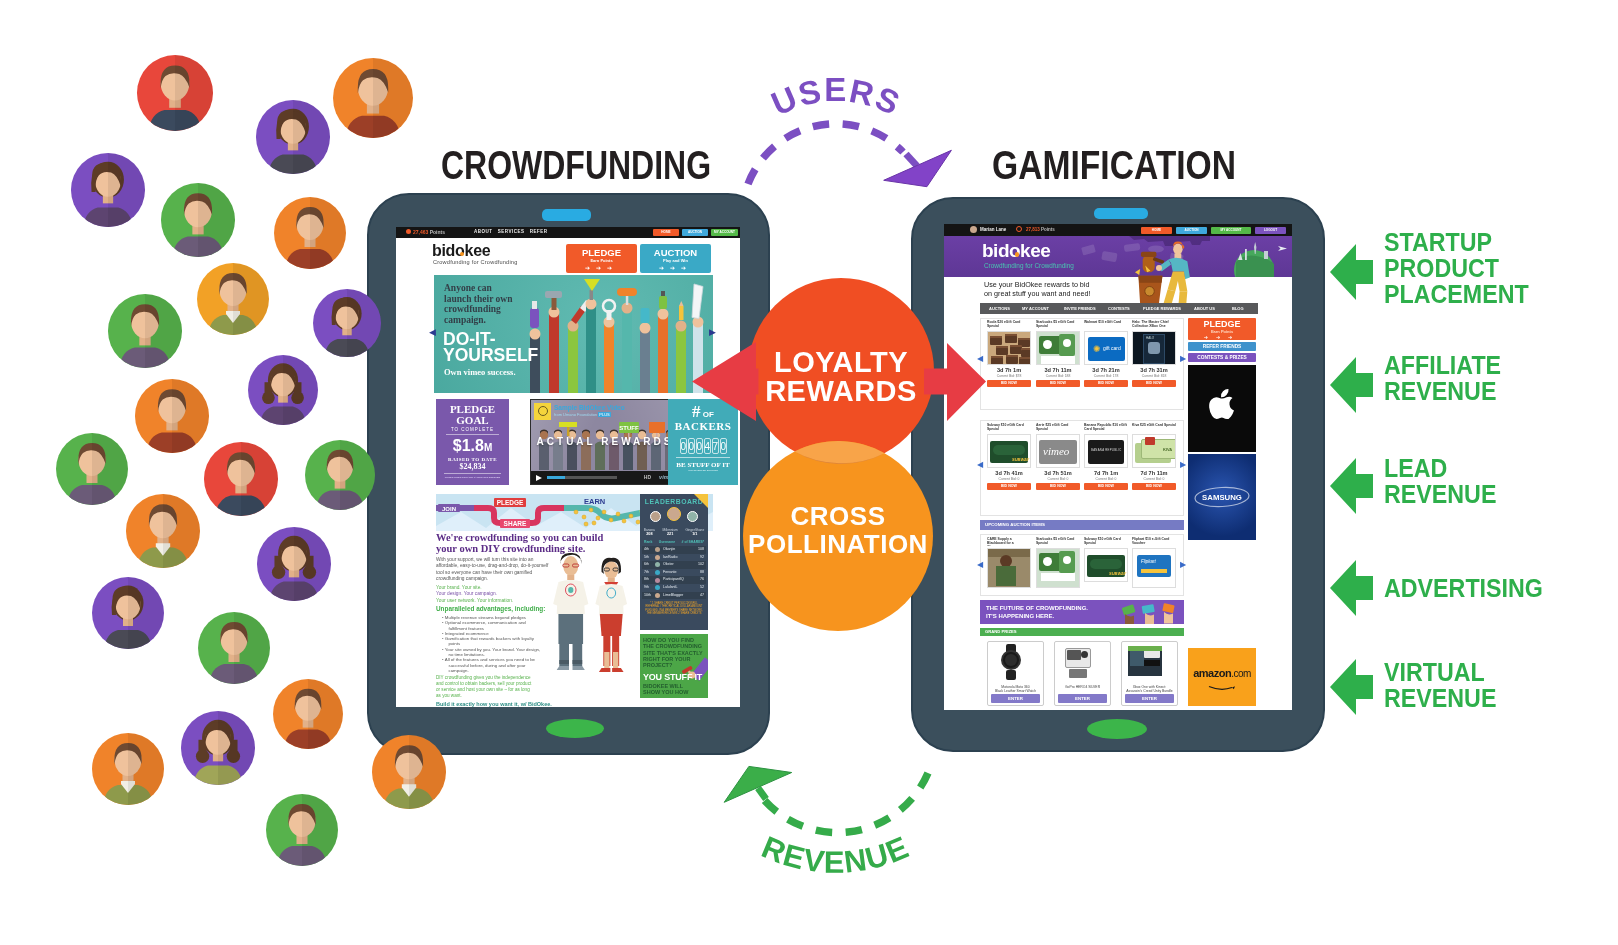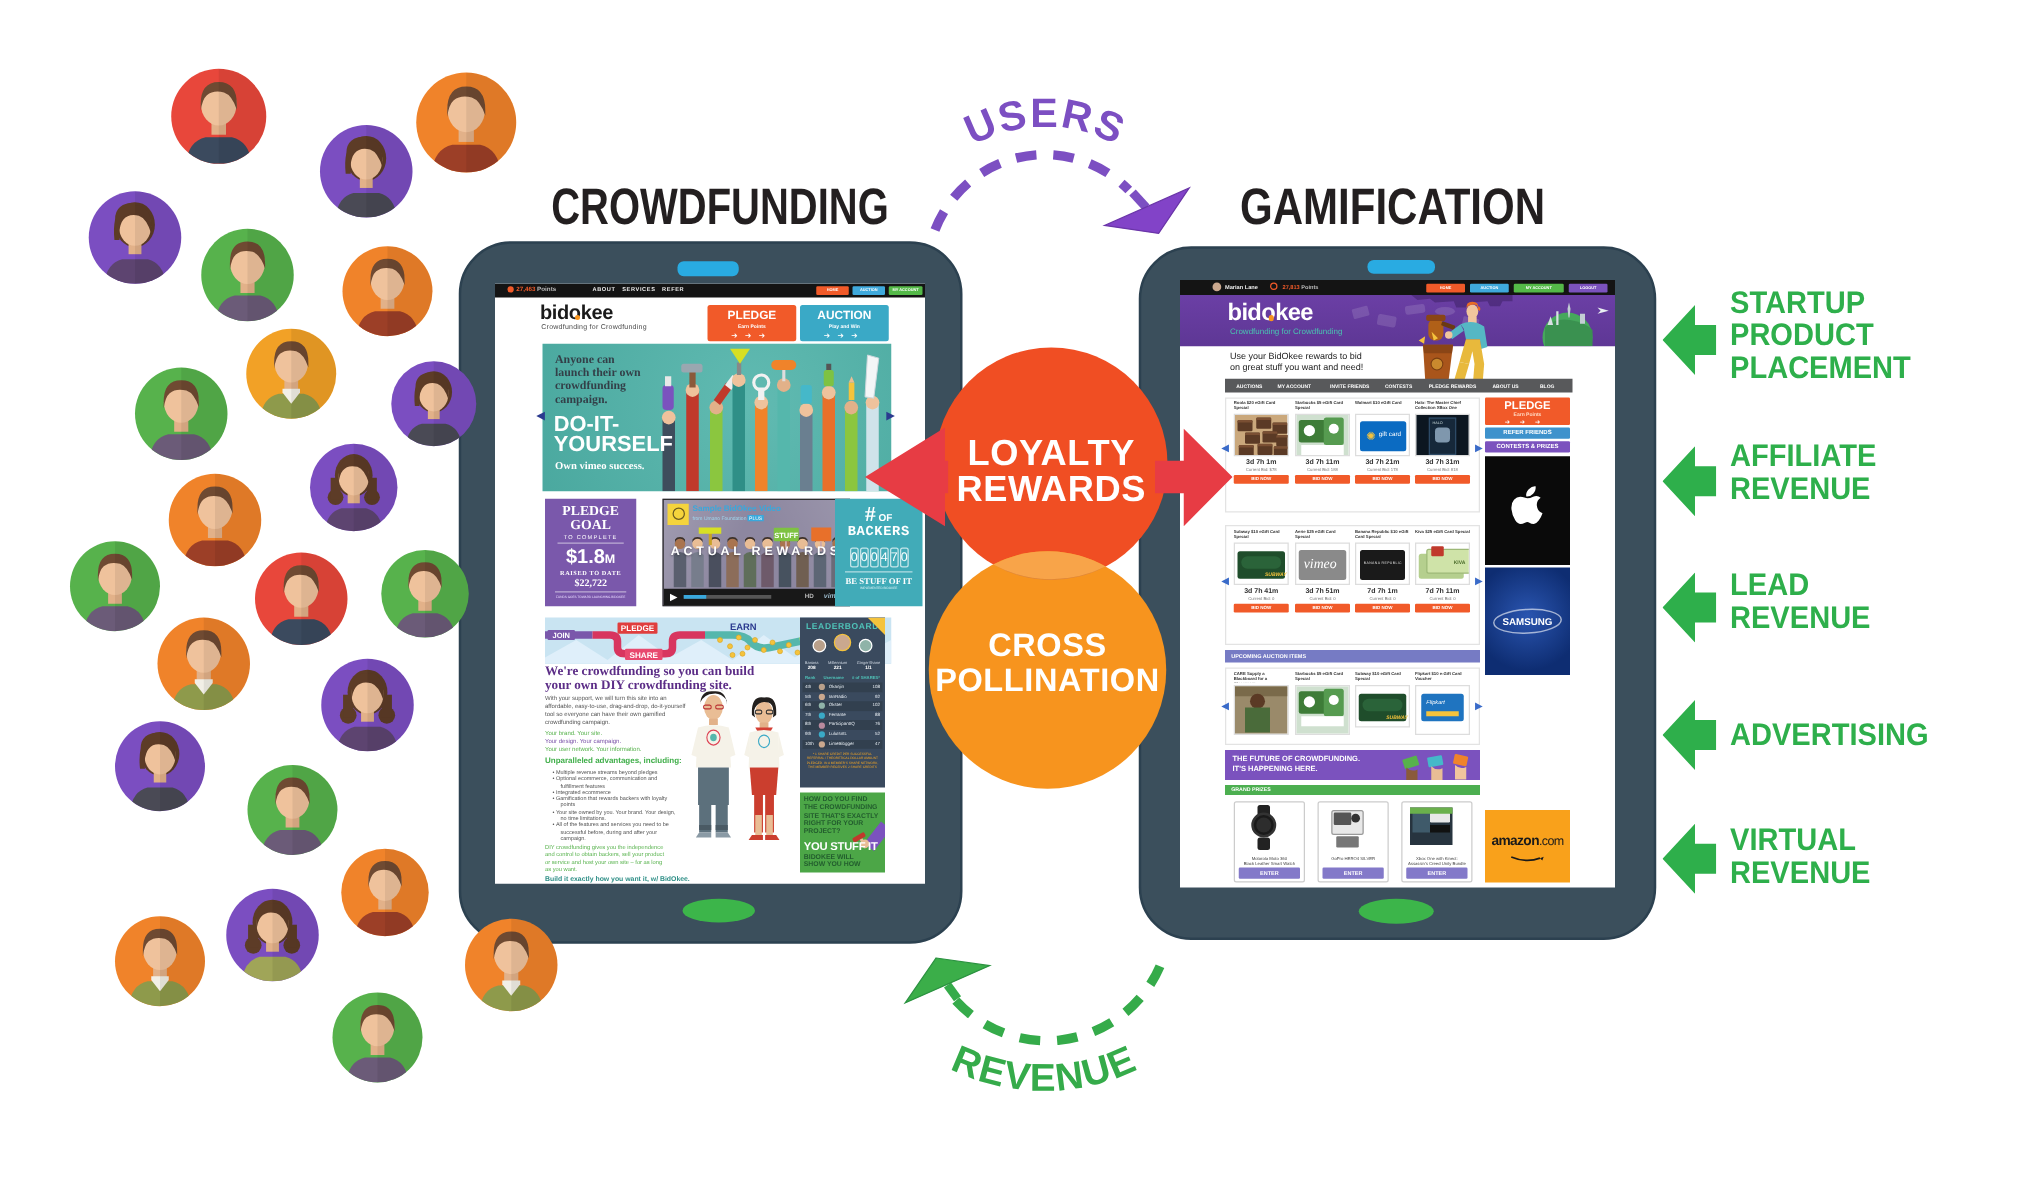--- a/index.html
+++ b/index.html
@@ -85,21 +85,21 @@
 <div style="position:absolute;left:10px;top:92px;font-family:'Liberation Serif',serif;font-weight:bold;font-size:8.5px;color:#fff">Own vimeo success.</div>
 </div>
 <div style="position:absolute;left:33px;top:100px;font-size:9px;color:#2b3a8f">◀</div>
 <div style="position:absolute;left:313px;top:100px;font-size:9px;color:#2b3a8f">▶</div>
 <div style="position:absolute;left:40px;top:172px;width:73px;height:86px;background:#7a58ab;color:#fff;text-align:center">
 <div style="font-weight:bold;font-size:11px;line-height:11px;margin-top:5px;font-family:'Liberation Serif',serif">PLEDGE<br>GOAL</div>
 <div style="font-size:4.5px;letter-spacing:1px;margin-top:1px">TO COMPLETE</div>
 <div style="margin:2px 10px;border-top:1px solid rgba(255,255,255,.5)"></div>
 <div style="font-weight:bold;font-size:16px">$1.8<span style="font-size:10px">M</span></div>
 <div style="font-size:5px;font-weight:bold;letter-spacing:.5px;margin-top:2px;font-family:'Liberation Serif',serif">RAISED TO DATE</div>
-<div style="font-size:8px;font-weight:bold;font-family:'Liberation Serif',serif">$22,722</div>
+<div style="font-size:8px;font-weight:bold;font-family:'Liberation Serif',serif">$24,834</div>
 <div style="margin:2px 8px;border-top:1px solid rgba(255,255,255,.5)"></div>
 <div style="font-size:2.5px;color:#e8d9ff">FUNDS GOES TOWARD LAUNCHING BIDOKEE</div>
 </div>
 <div style="position:absolute;left:134px;top:172px;width:150px;height:86px;background:#8d87a0;border:1px solid #2d2d2d;overflow:hidden">
 <div style="position:absolute;left:0;top:0;width:100%;height:100%;background:linear-gradient(115deg, rgba(255,255,255,.18) 0%, rgba(255,255,255,0) 40%),linear-gradient(245deg, rgba(255,255,255,.12) 0%, rgba(255,255,255,0) 40%)"></div>
 <div style="position:absolute;left:3px;top:3px;width:17px;height:17px;background:#f5d43c"></div>
 <div style="position:absolute;left:6.5px;top:5.5px;width:10px;height:10px;border:1px solid #6b5b20;border-radius:50%"></div>
 <div style="position:absolute;left:23px;top:4px;font-size:6.5px;font-weight:bold;color:#39a8dc">Sample BidOkee Video</div>
 <div style="position:absolute;left:23px;top:12px;font-size:4px;color:#9fd8f0">from Umano Foundation <span style="background:#39a8dc;color:#fff;padding:0 1px">PLUS</span></div>
 <svg width="150" height="48" viewBox="0 0 150 48" style="position:absolute;left:0;top:22px">
@@ -145,21 +145,21 @@
 <div style="position:absolute;left:0;bottom:0;width:100%;height:13px;background:#181818">
 <span style="position:absolute;left:5px;top:3.5px;width:0;height:0;border-left:6px solid #fff;border-top:3.5px solid transparent;border-bottom:3.5px solid transparent"></span>
 <span style="position:absolute;left:16px;top:5px;width:70px;height:2.5px;background:#555"></span>
           <span style="position:absolute;left:16px;top:5px;width:18px;height:2.5px;background:#39a8dc"></span>
 <span style="position:absolute;right:28px;top:3px;font-size:5px;color:#bbb;font-weight:bold">HD</span>
 <span style="position:absolute;right:4px;top:3px;font-size:5.5px;color:#9ab8c9;font-style:italic;font-weight:bold">vimeo</span>
 </div>
       </div>
 <div style="position:absolute;left:272px;top:172px;width:70px;height:86px;background:#41abb8;color:#fff;text-align:center">
 <div style="margin-top:3px;font-weight:bold"><span style="font-size:17px;font-family:'Liberation Serif',serif">#</span><span style="font-size:8px;font-family:Liberation Sans, sans-serif"> OF</span></div>
-<div style="font-size:11px;font-weight:bold;font-family:Liberation Mono, monospace;letter-spacing:.5px;margin-top:-2px">BACKERS</div>
+<div style="font-size:11px;font-weight:bold;font-family:Liberation Serif, serif;letter-spacing:.5px;margin-top:-2px">BACKERS</div>
 <div style="margin-top:4px"><span style="display:inline-block;width:7px;height:16px;border:0.5px solid rgba(255,255,255,.7);border-radius:2px;font-size:10px;line-height:16px;margin:0 .5px">0</span><span style="display:inline-block;width:7px;height:16px;border:0.5px solid rgba(255,255,255,.7);border-radius:2px;font-size:10px;line-height:16px;margin:0 .5px">0</span><span style="display:inline-block;width:7px;height:16px;border:0.5px solid rgba(255,255,255,.7);border-radius:2px;font-size:10px;line-height:16px;margin:0 .5px">0</span><span style="display:inline-block;width:7px;height:16px;border:0.5px solid rgba(255,255,255,.7);border-radius:2px;font-size:10px;line-height:16px;margin:0 .5px">4</span><span style="display:inline-block;width:7px;height:16px;border:0.5px solid rgba(255,255,255,.7);border-radius:2px;font-size:10px;line-height:16px;margin:0 .5px">7</span><span style="display:inline-block;width:7px;height:16px;border:0.5px solid rgba(255,255,255,.7);border-radius:2px;font-size:10px;line-height:16px;margin:0 .5px">0</span></div>
 <div style="margin:3px 8px;border-top:1px solid rgba(255,255,255,.6)"></div>
 <div style="font-size:7px;font-weight:bold;font-family:'Liberation Serif',serif">BE STUFF OF IT</div>
 <div style="font-size:2.5px;color:#d8f2f5">IMPLEMENTED BIDOKEE</div>
 </div>
 <div style="position:absolute;left:40px;top:267px;width:277px;height:37px;background:#c9e4f2;overflow:hidden">
 <svg width="277" height="37" viewBox="0 0 277 37">
 <path d="M 0 32 L 25 18 L 50 34 L 75 14 L 100 32 L 125 18 L 150 34 L 175 14 L 200 32 L 225 16 L 250 32 L 277 18 L 277 37 L 0 37 Z" fill="#dfeffa"></path>
 <path d="M 0 14 L 38 14" stroke="#7a58ab" stroke-width="6"></path>
 <path d="M 38 14 L 52 14 Q 58 14 58 19 L 58 24 Q 58 29 64 29 L 96 29 Q 102 29 102 24 L 102 19 Q 102 14 108 14 L 128 14" stroke="#d8355f" stroke-width="6" fill="none"></path>

